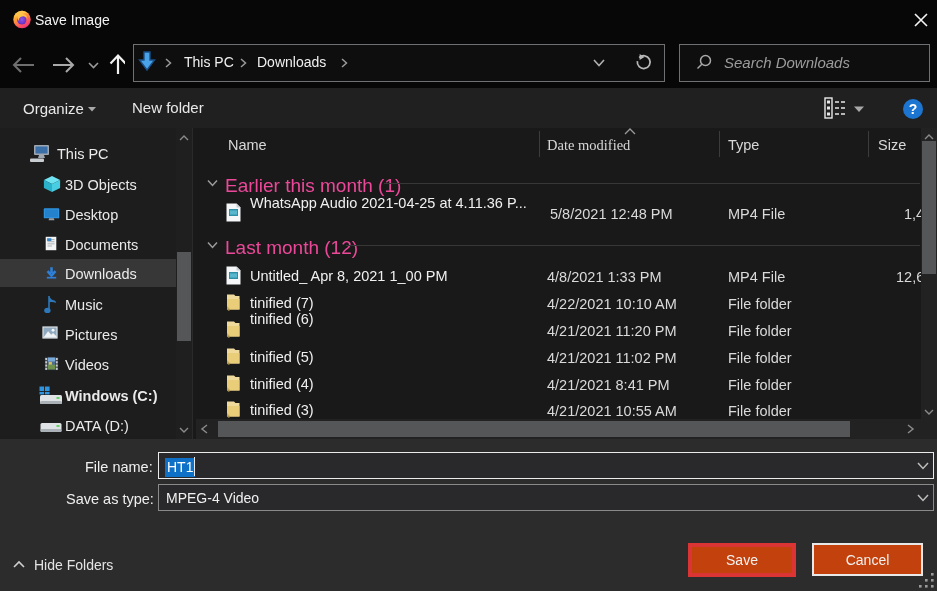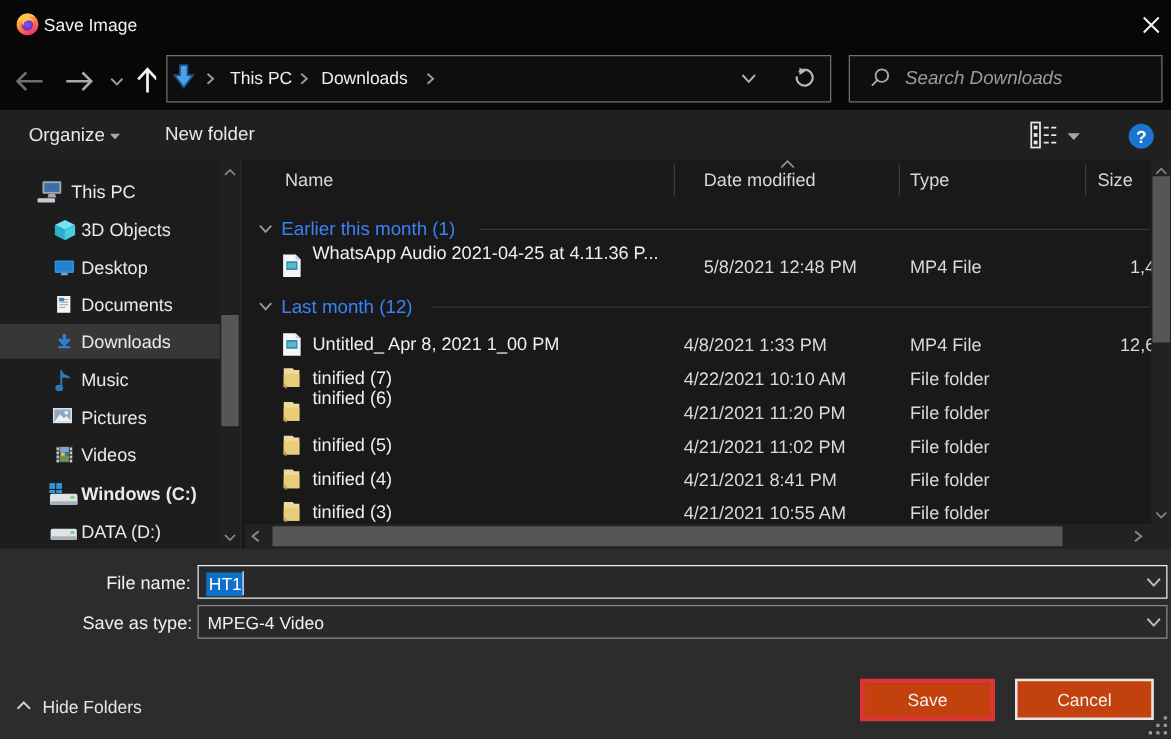--- a/index.html
+++ b/index.html
@@ -26,21 +26,21 @@
   #sidebar { left:0; top:128px; width:176px; height:311px; background:#1d1d1d; }
   #sbscroll { left:176px; top:128px; width:16px; height:311px; background:#1f1f1f; }
   #listarea { left:196px; top:128px; width:741px; height:311px; background:#191919; }
   #vdivider { left:192px; top:128px; width:4px; height:311px; background:#191919; border-left:1px solid #2a2a2a;}
   #dlrow { left:0; width:176px; height:28px; background:#373737; }
 
   
   .hdrtxt { font-size:14.5px; color:#d8d8d8; top:137px; }
   .hsep { width:1px; height:26px; background:#3c3c3e; top:131px; }
 
-  .group { font-size:15px; color:#3b82f6; }
+  .group { font-size:19px; color:#ec4899; }
   .gline { height:1px; background:#373737; }
   .chev { stroke:#9b9b9b; stroke-width:1.5; fill:none; }
 
   .fname { font-size:14.5px; color:#f0f0f0; }
   .fmeta { font-size:14.5px; color:#dadada; }
 
   
   .sthumb { background:#555658; }
   .strack { background:#222222; }
 
@@ -238,21 +238,21 @@
 <div class="abs txt" style="left:65px; top:388px; font-size:14.5px;font-weight:bold;">Windows (C:)</div>
 
 <svg class="abs" style="left:40px; top:421px;" width="22" height="13" viewBox="0 0 22 13">
   <rect x="0.5" y="2" width="21" height="9" rx="1.5" fill="#dfe3e6"></rect>
   <rect x="0.5" y="8" width="21" height="3" rx="1.5" fill="#aab1b7"></rect>
   <rect x="16.5" y="4" width="3" height="2" fill="#6bd069"></rect>
 </svg>
 <div class="abs txt" style="left:65px; top:418px; font-size:14.5px;">DATA (D:)</div>
 
 <div class="abs txt hdrtxt" style="left:228px;">Name</div>
-<div class="abs txt hdrtxt" style="left:563px;">Date modified</div>
+<div class="abs txt hdrtxt" style="left:547px;font-family:Liberation Serif, serif;">Date modified</div>
 <div class="abs txt hdrtxt" style="left:728px;">Type</div>
 <div class="abs txt hdrtxt" style="left:878px;">Size</div>
 <svg class="abs" style="left:622px; top:127px;" width="16" height="9" viewBox="0 0 16 9">
     <path d="M3 7 L8 2 L13 7" stroke="#9a9a9a" stroke-width="1.3" fill="none"></path>
   </svg>
 <div class="abs hsep" style="left:539px;"></div>
 <div class="abs hsep" style="left:719px;"></div>
 <div class="abs hsep" style="left:868px;"></div>
 
 <svg class="abs" style="left:205px; top:177px;" width="15" height="12" viewBox="0 0 15 12">
@@ -261,21 +261,21 @@
 <div class="abs txt group" style="left:225px; top:175px;">Earlier this month (1)</div>
 <div class="abs gline" style="left:384px; top:183px; width:536px;"></div>
 
 <svg class="abs" style="left:226px; top:203px;" width="15" height="19" viewBox="0 0 15 19">
   <path d="M0.5 0.5 H10.5 L14.5 4.5 V18.5 H0.5 Z" fill="#f4f6f7"></path>
   <path d="M10.5 0.5 L14.5 4.5 H10.5 Z" fill="#c9ced2"></path>
   <rect x="3" y="6" width="9" height="7" fill="#2e8ea6"></rect>
   <rect x="4" y="7.4" width="7" height="4.2" fill="#57b7cc"></rect>
 </svg>
 <div class="abs txt fname" style="left:250px; top:195px;">WhatsApp Audio 2021-04-25 at 4.11.36 P...</div>
-<div class="abs txt fmeta" style="left:563px; top:206px;">5/8/2021 12:48 PM</div>
+<div class="abs txt fmeta" style="left:550px; top:206px;">5/8/2021 12:48 PM</div>
 <div class="abs txt fmeta" style="left:728px; top:206px;">MP4 File</div>
 <div class="abs txt fmeta" style="left:904px; top:206px;">1,4</div>
 
 <svg class="abs" style="left:205px; top:239px;" width="15" height="12" viewBox="0 0 15 12">
     <path d="M3 3.5 L7.5 8.5 L12 3.5" class="chev"></path>
   </svg>
 <div class="abs txt group" style="left:225px; top:237px;">Last month (12)</div>
 <div class="abs gline" style="left:346px; top:245px; width:574px;"></div>
 
 <svg class="abs" style="left:226px; top:266px;" width="15" height="19" viewBox="0 0 15 19">

